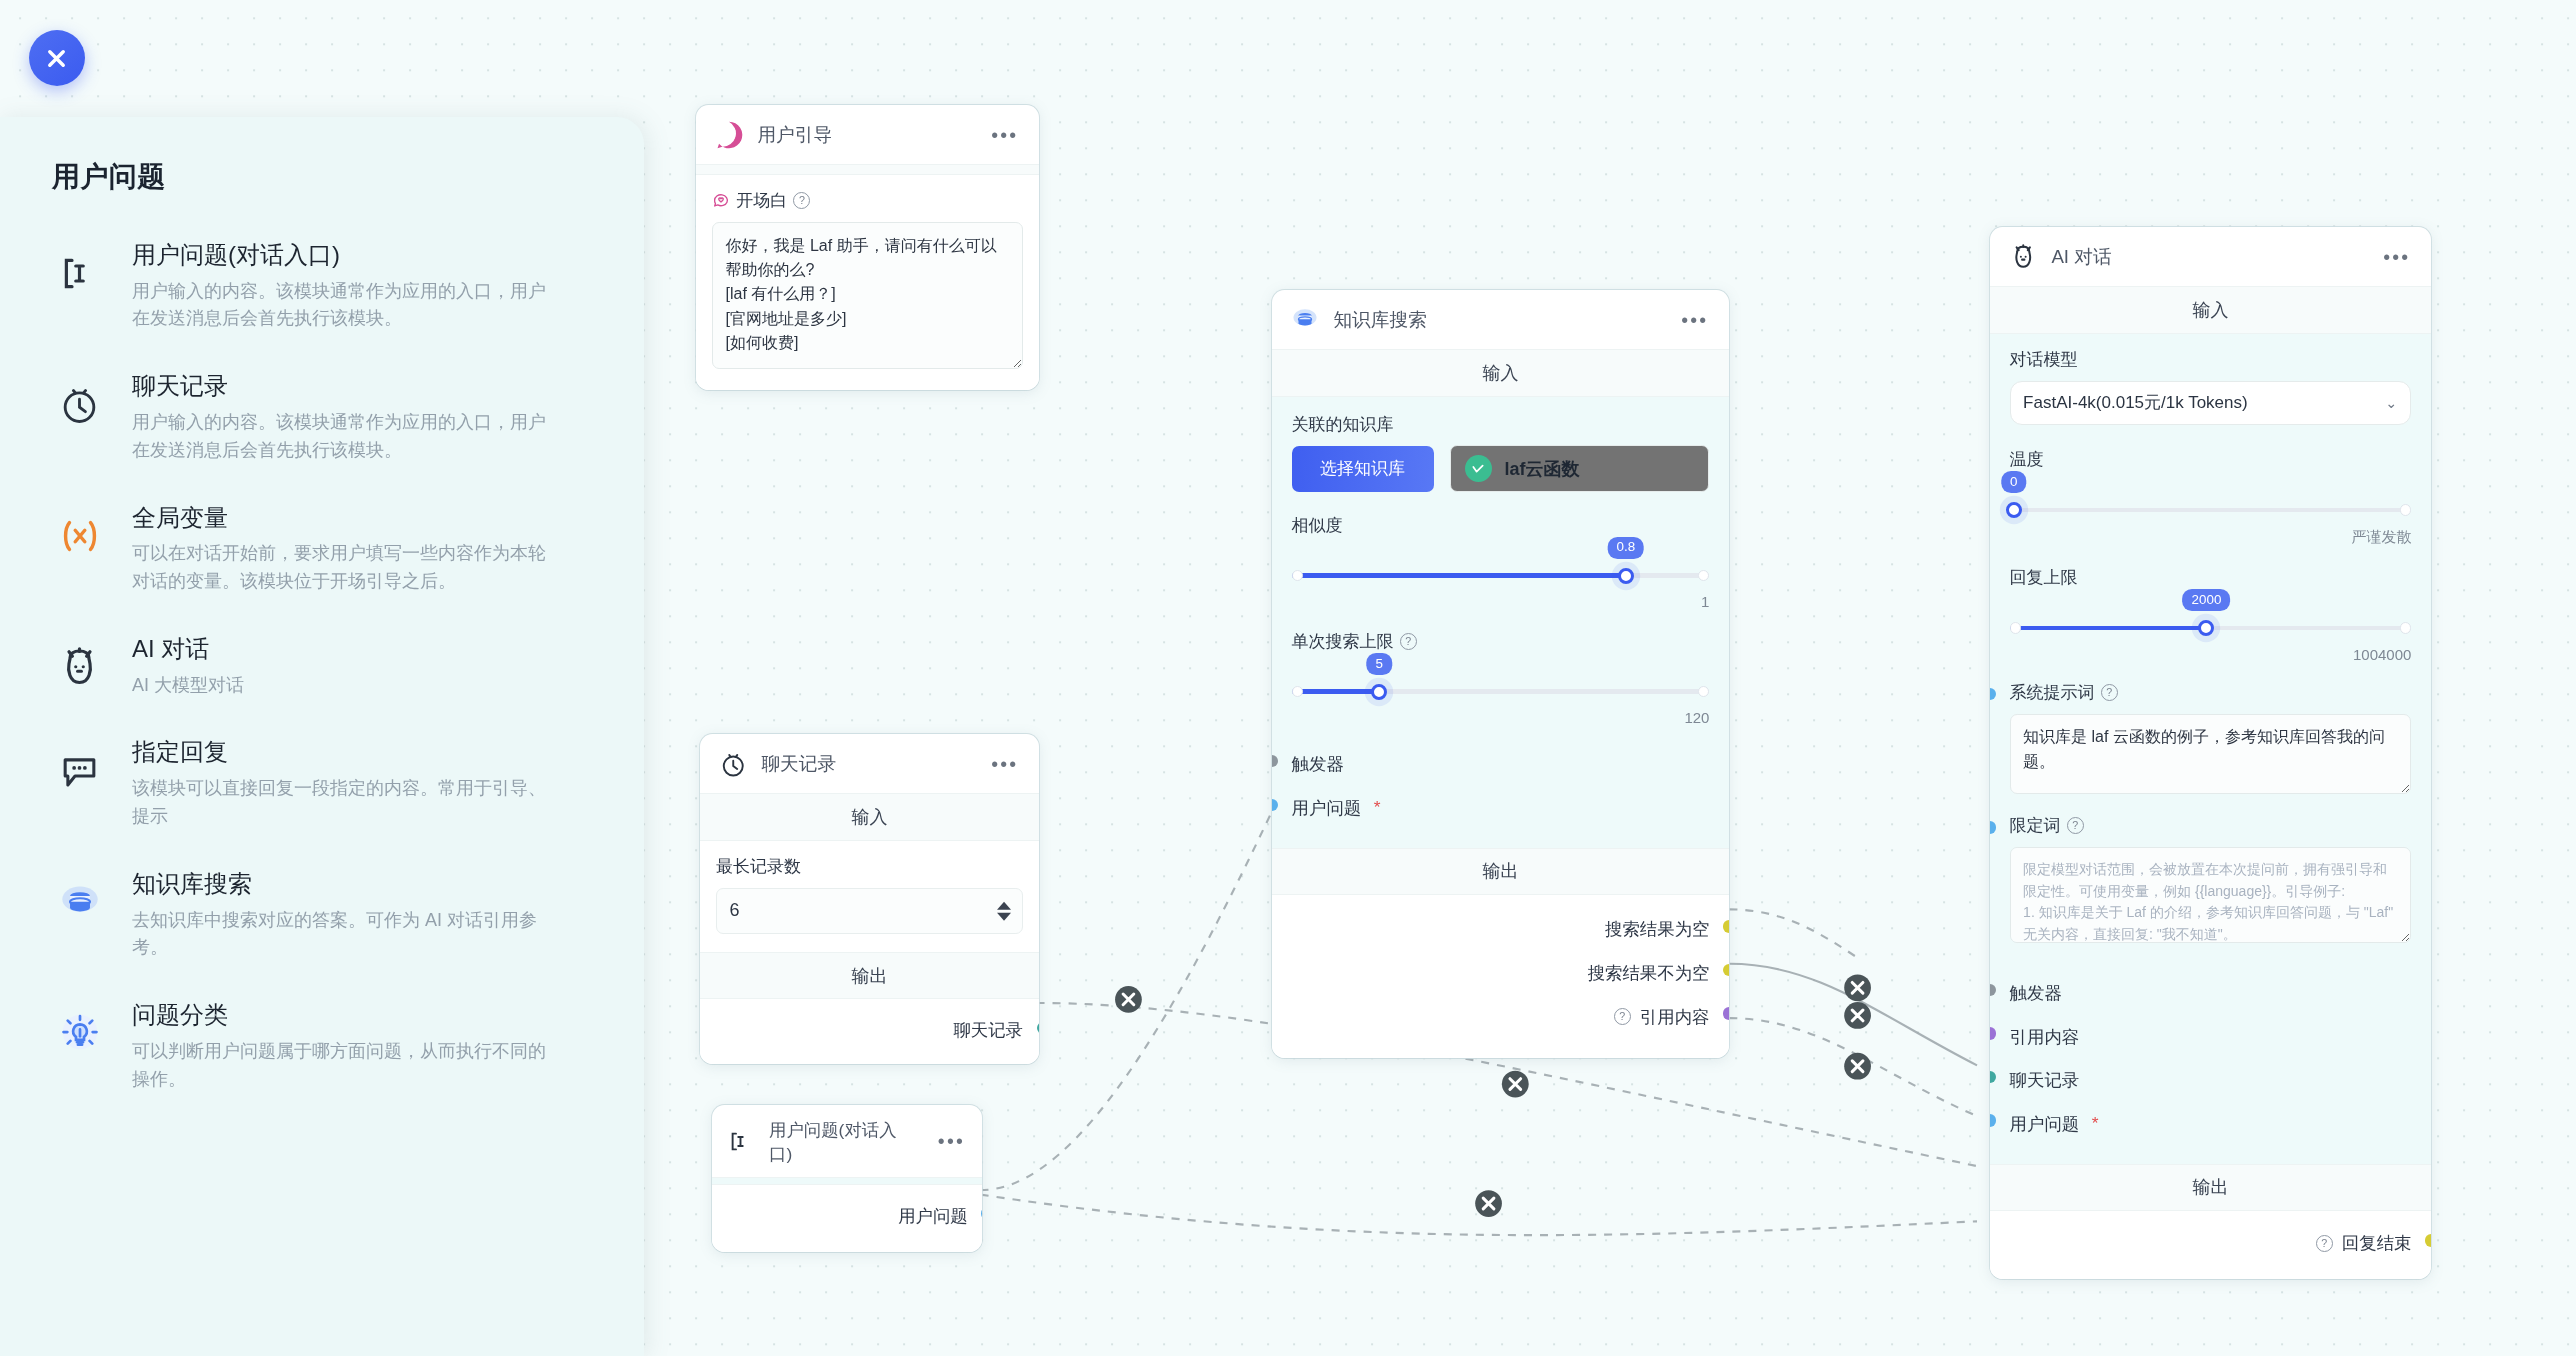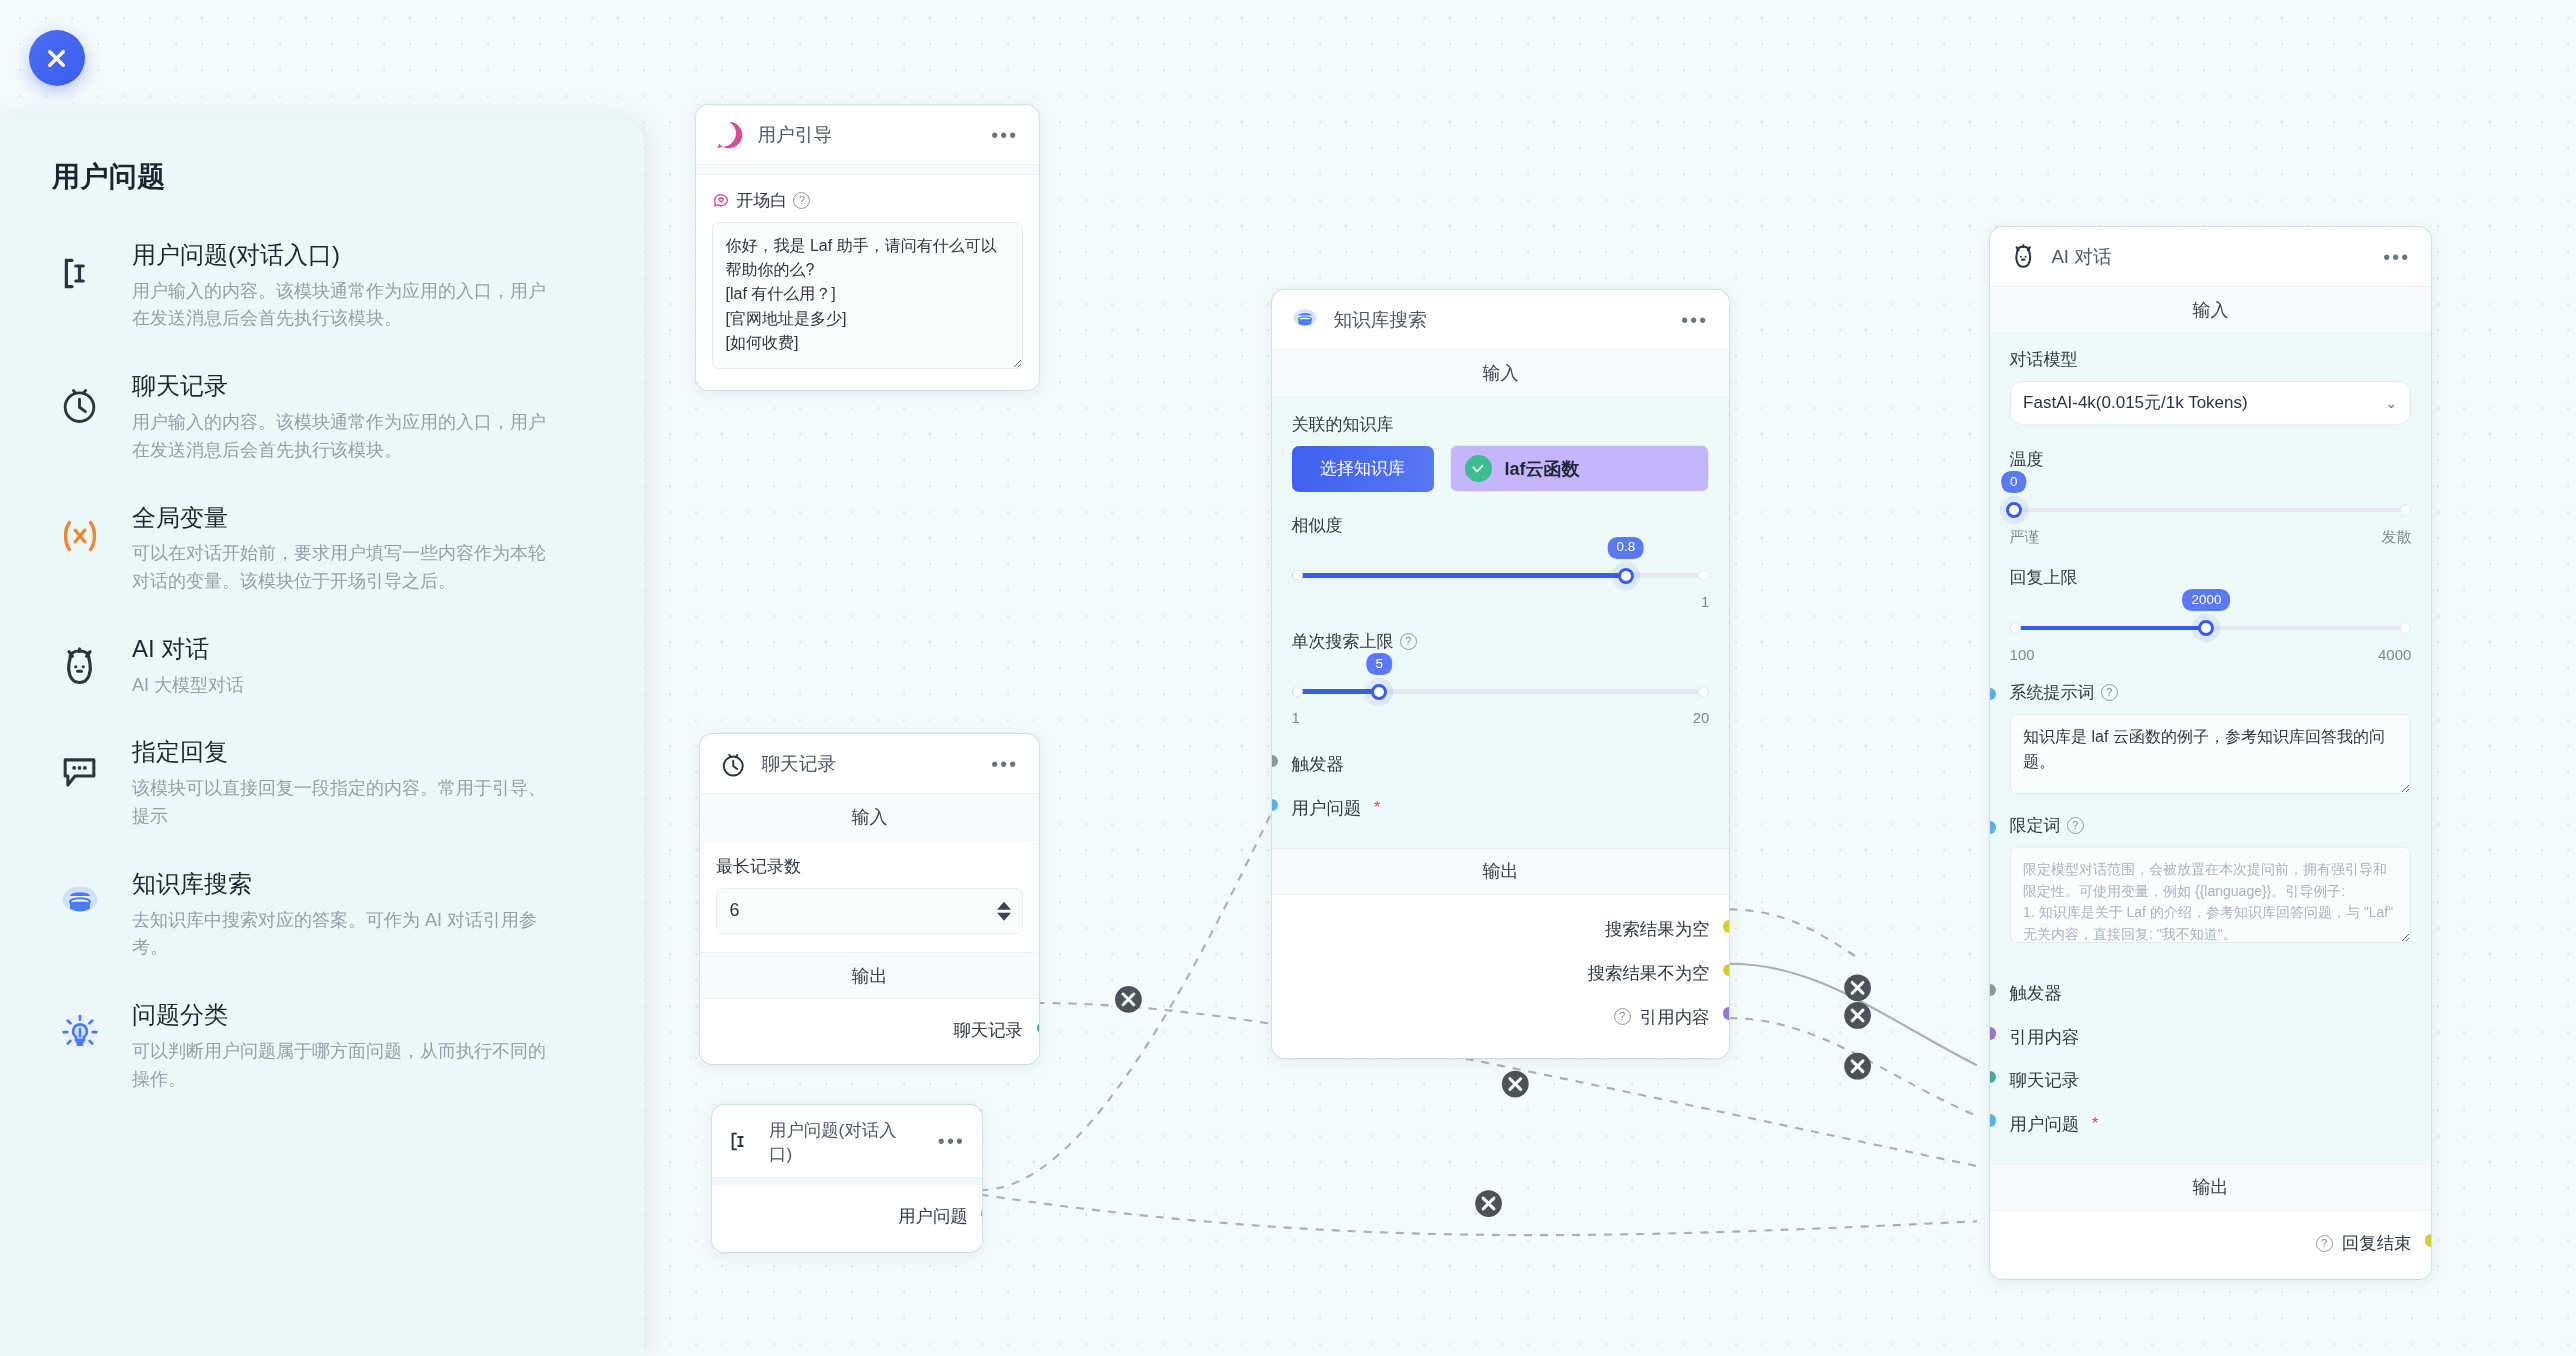--- a/index.html
+++ b/index.html
@@ -87,30 +87,30 @@
   
   .slider{ position:relative; height:30px; margin:23px 0 5.3px 0;}
   .sl-track{ position:absolute; top:13.4px; left:0; right:0; height:4.5px; border-radius:2.7px; background:#e4e9ef;}
   .sl-fill{ position:absolute; top:13.4px; left:0; height:4.5px; border-radius:2.7px; background:#3b5bf0;}
   .sl-end{ position:absolute; top:9.8px; width:11.6px;height:11.6px;border-radius:50%;background:#fff;border:1.8px solid #dfe5ec;}
   .sl-end.l{ left:0;} .sl-end.r{ right:0;}
   .sl-knob{ position:absolute; top:8px; width:16px;height:16px;border-radius:50%;background:#fff;border:3.1px solid #3b5bf0;
             box-shadow:0 0 0 6.2px rgba(59,91,240,.10); transform:translateX(-50%); }
   .sl-badge{ position:absolute; top:-23px; transform:translateX(-50%); background:#5a79f2; color:#fff;
              font-size:13.4px; border-radius:9.8px; padding:2.7px 9px; line-height:1.25; white-space:nowrap;}
-  .sl-minmax{ display:flex; justify-content:space-between; font-size:15px; color:#7e8894; margin-top:-1.8px;}
+  .sl-minmax{ display:flex; justify-content:flex-end; font-size:15px; color:#7e8894; margin-top:-1.8px;}
   .sl-minmax.single-right{ justify-content:flex-end; }
 
   .kb-row{ display:flex; gap:16px; align-items:center; }
   .btn-primary{
     background:linear-gradient(95deg,#3f5ff0,#5878f5); color:#fff; font-size:17px;
     border:none; border-radius:7.1px; padding:11.6px 28.5px; cursor:pointer; white-space:nowrap;
   }
   .kb-chip{
-    flex:1; border:0.9px solid #e6ecec; border-radius:7.1px; background:#c4b5fd; display:flex; align-items:center;
+    flex:1; border:0.9px solid #e6ecec; border-radius:7.1px; background:#737373; display:flex; align-items:center;
     gap:12.5px; padding:9px 14.3px; cursor:pointer;
   }
   .kb-chip .kb-ico{ width:27px;height:27px;border-radius:50%;background:#3bbd91;display:flex;align-items:center;justify-content:center;}
   .kb-chip .kb-name{ font-size:18px; font-weight:700; color:#1e2733; }
 
   select.sel{
     width:100%; font-family:"Liberation Sans",sans-serif; font-size:17px; color:#2b3442;
     border:0.9px solid #e5ebeb; border-radius:12px; background:#fff; padding:11.6px 12.5px; cursor:pointer;
     appearance:none;
   }

